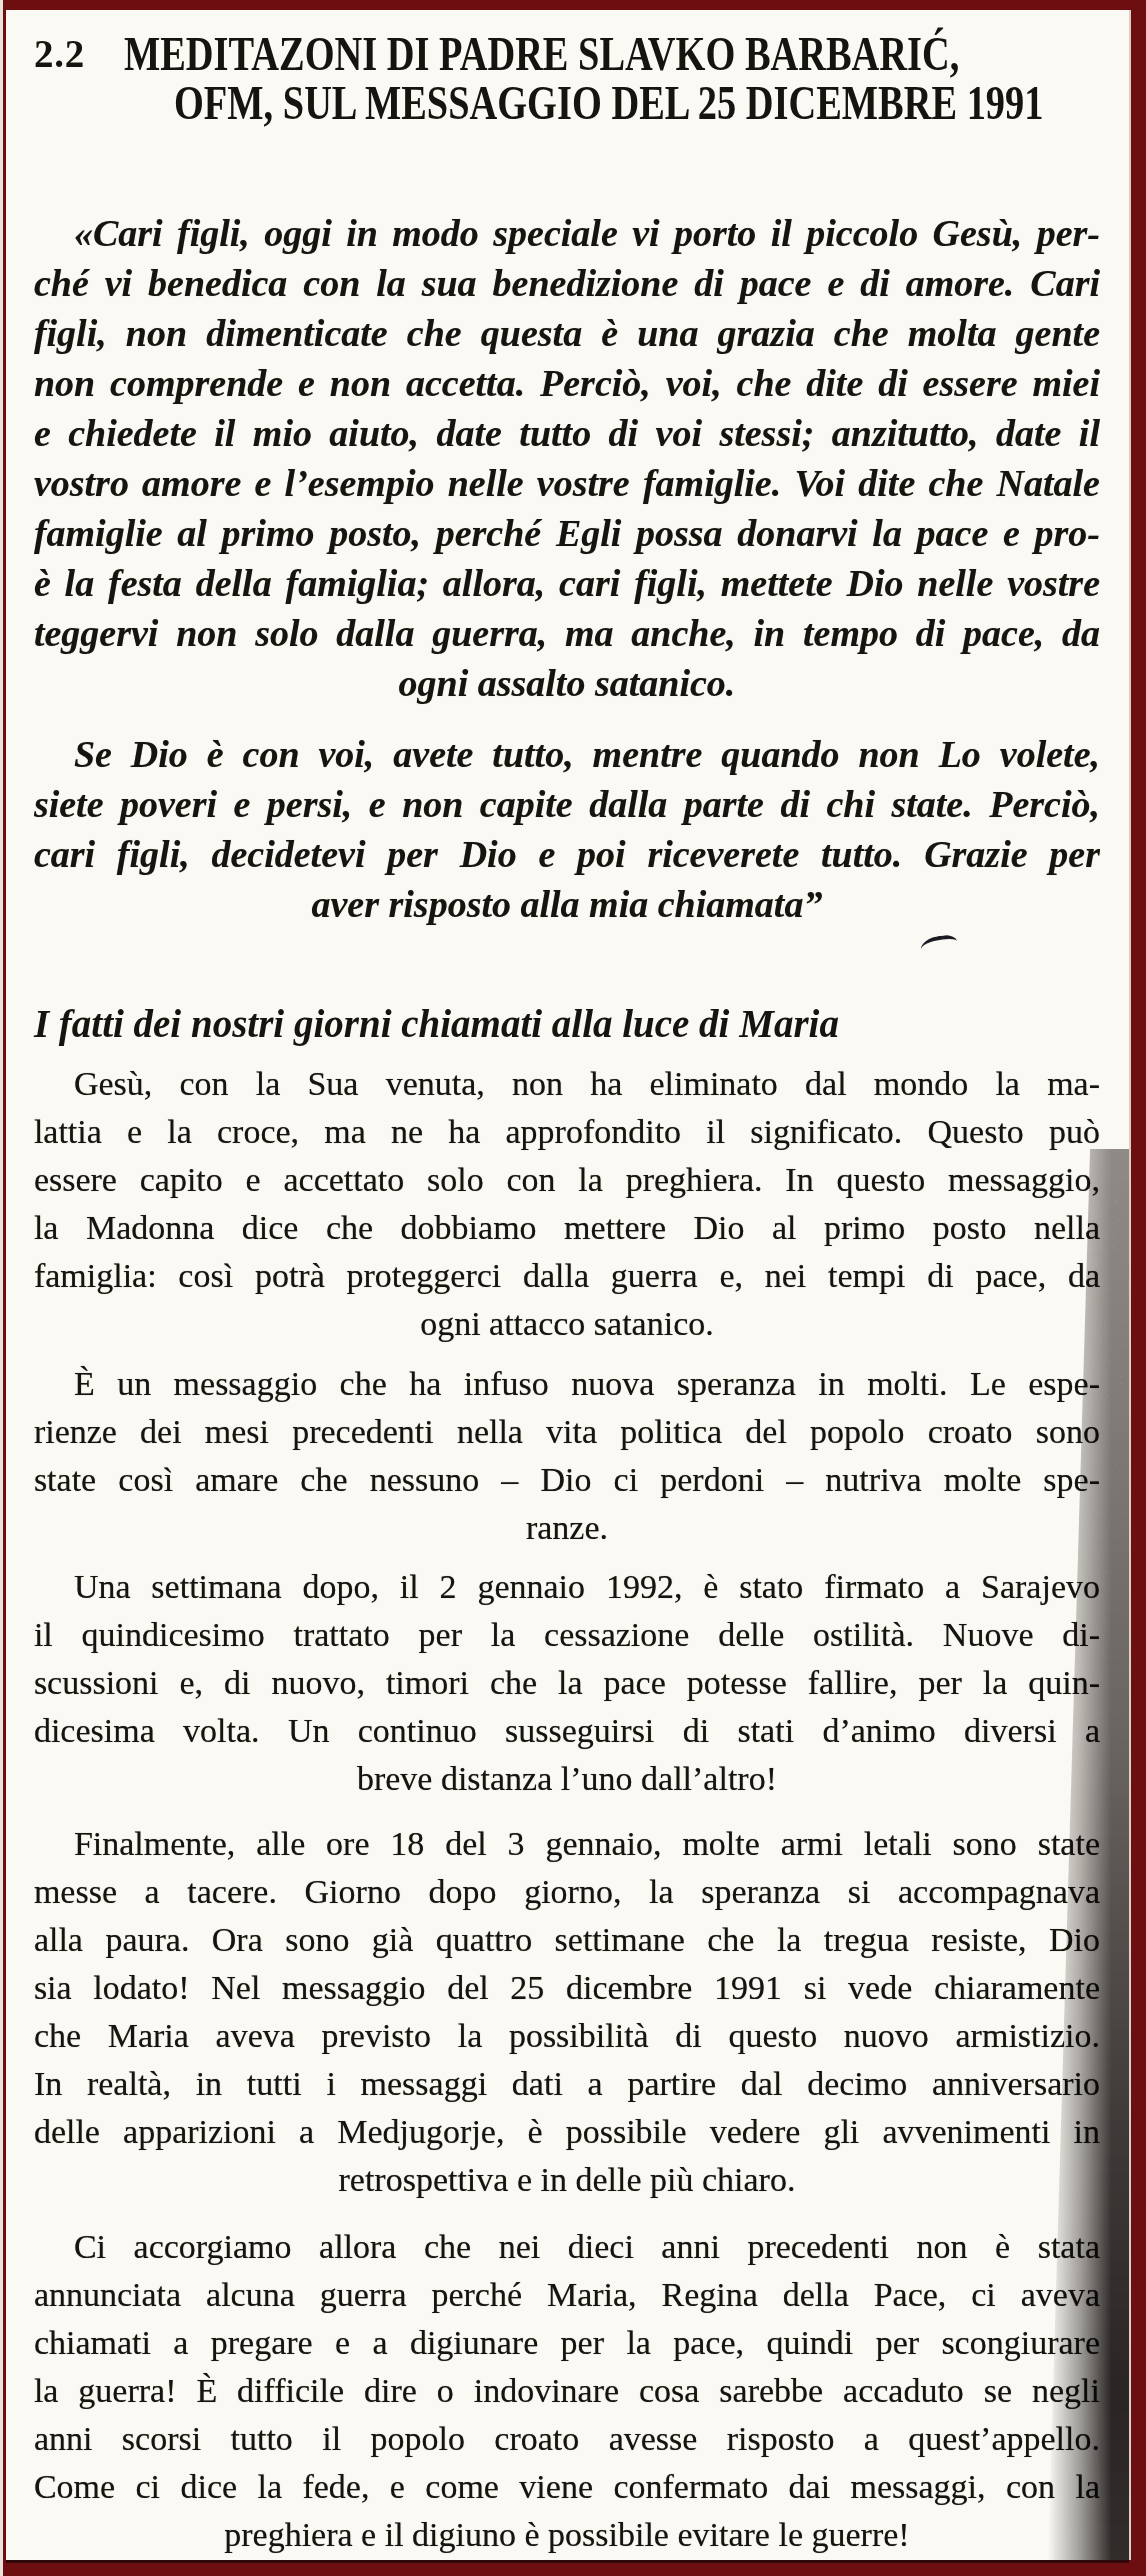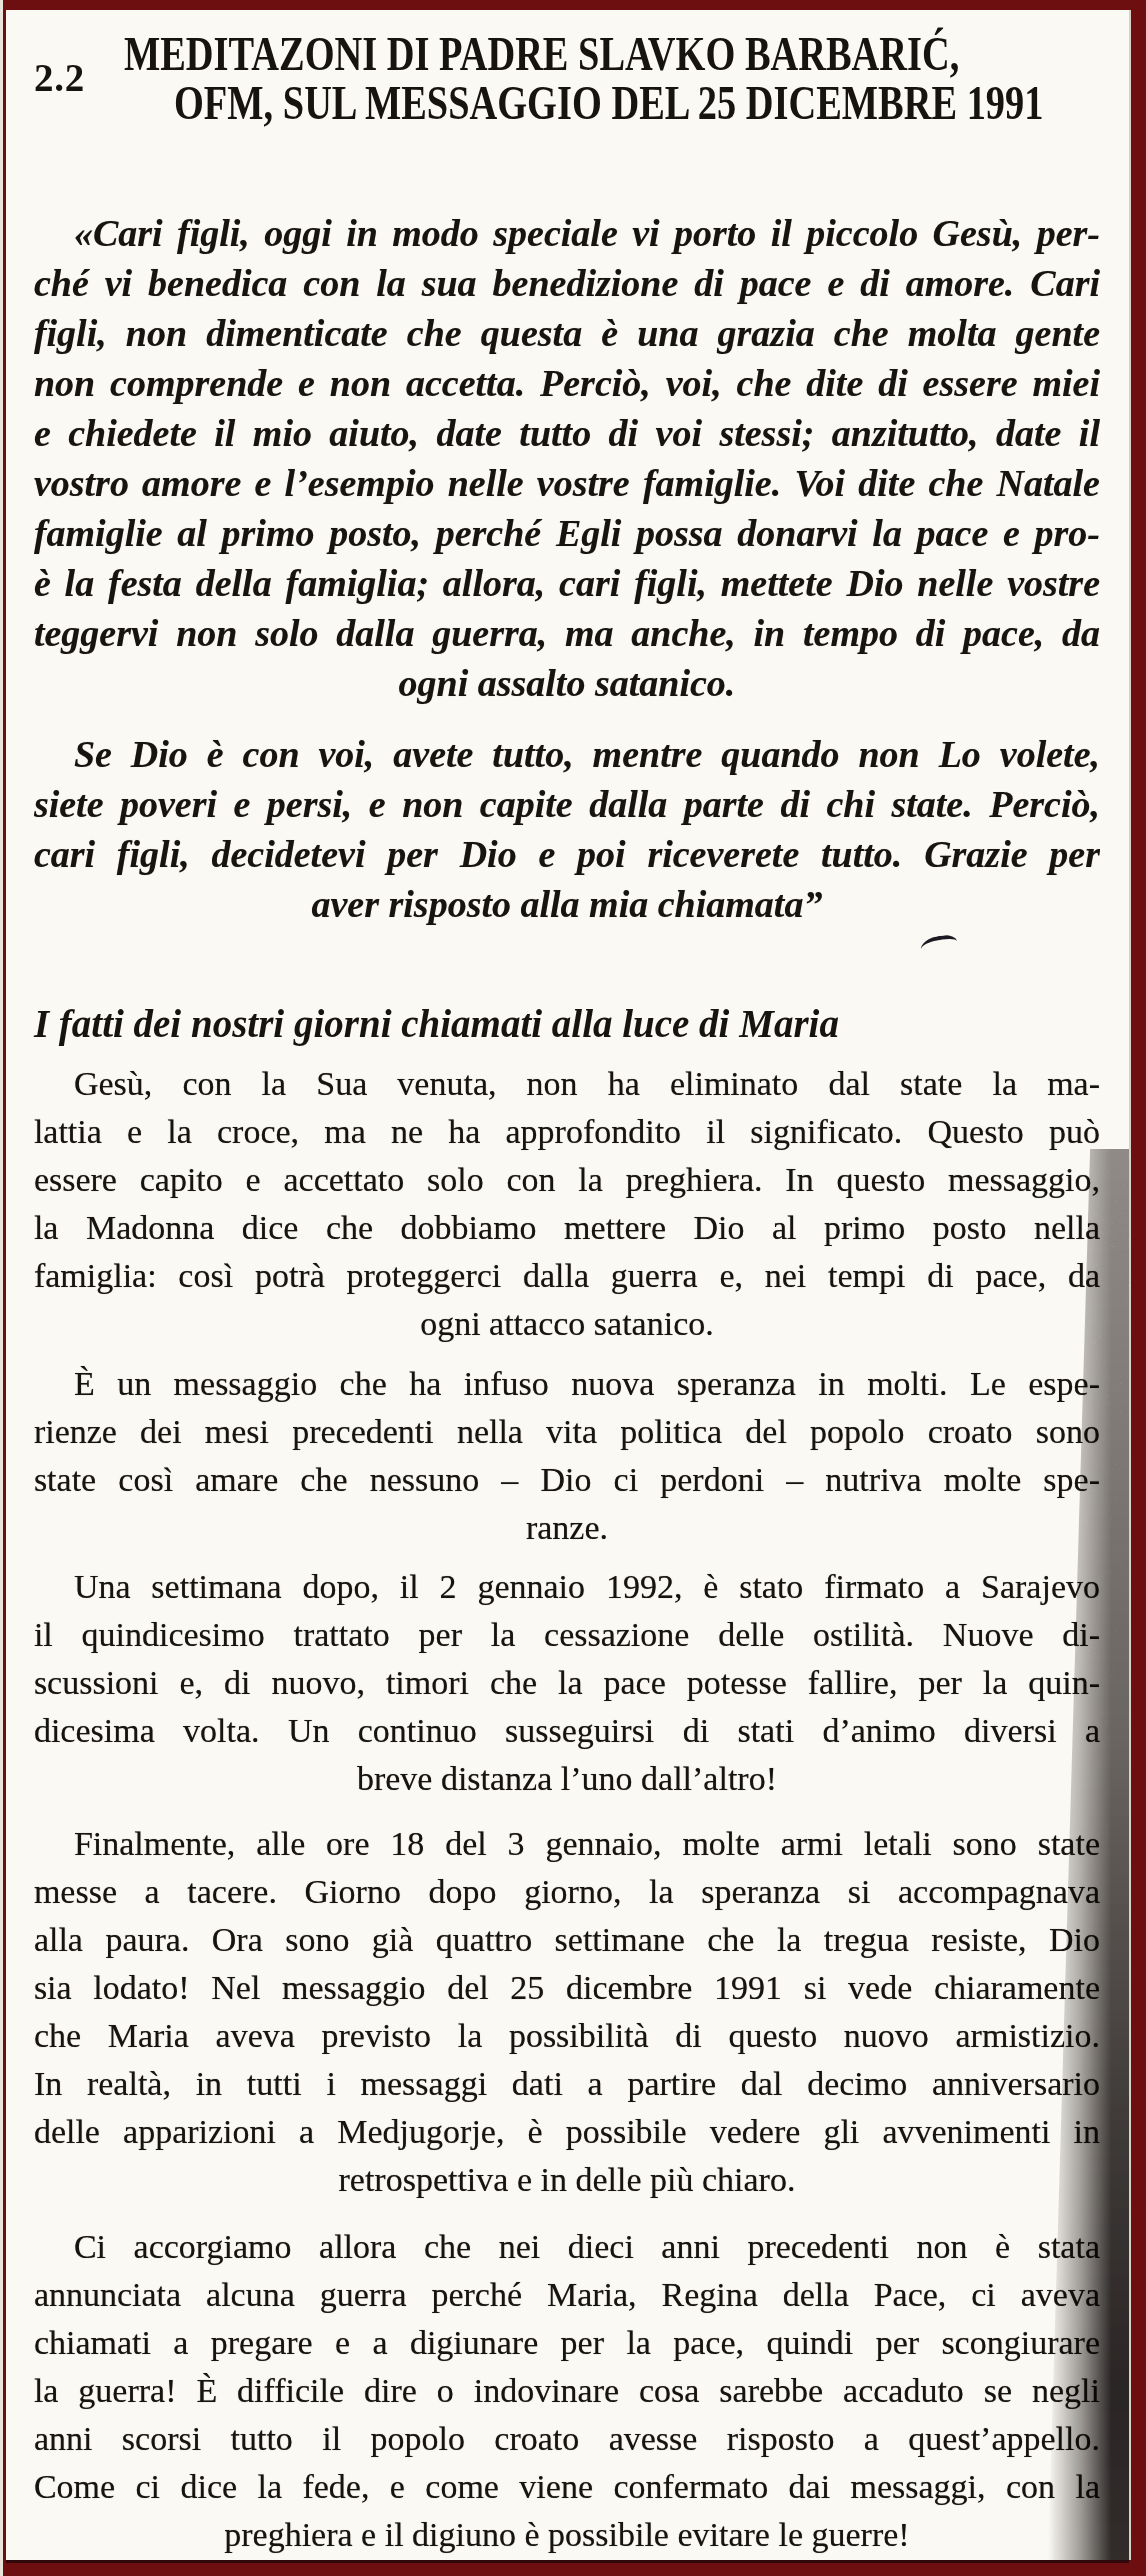--- a/index.html
+++ b/index.html
@@ -6,21 +6,21 @@
   .canvas{position:relative;width:1146px;height:2576px;background:#6d0e10;overflow:hidden;
           font-family:"Liberation Serif", serif;}
   .edge-sliver{position:absolute;left:0;top:0;bottom:0;width:2.5px;background:#e9e4da;}
   .page{position:absolute;left:5.9px;top:10px;right:17px;bottom:16px;background:#fbf9f3;}
   .bottom-line{position:absolute;left:5.9px;right:17px;bottom:13.4px;height:2.5px;background:#2e080b;}
   .rb-light{position:absolute;top:10px;bottom:16px;right:15px;width:1.7px;background:#d8d2c6;}
 
   .content{position:relative;padding:0 29px 0 28px;color:#17130e;}
 
   
-  .title-row{display:flex;align-items:center;margin-top:20px;}
+  .title-row{display:flex;align-items:flex-start;margin-top:20px;}
   .sec-num{font-size:39px;font-weight:700;line-height:48px;width:90px;flex:0 0 auto;letter-spacing:0.8px;}
   .title-lines{flex:1;}
   .t-line{font-size:48px;font-weight:700;line-height:48px;white-space:nowrap;}
   .t-line > span{display:inline-block;transform:scaleX(0.8);transform-origin:left center;letter-spacing:0px;}
   .t-line.l2{padding-left:50px;margin-top:0.8px;}
 
   
   .quote{margin-top:81px;font-style:italic;font-size:38px;font-weight:700;}
   .quote .jl,.quote .ll{line-height:50px;height:50px;}
   .quote2{margin-top:21px;}
@@ -91,21 +91,21 @@
       <div class="quote quote2">
         <div class="jl ind">Se Dio è con voi, avete tutto, mentre quando non Lo volete,</div>
         <div class="jl">siete poveri e persi, e non capite dalla parte di chi state. Perciò,</div>
         <div class="jl">cari figli, decidetevi per Dio e poi riceverete tutto. Grazie per</div>
         <div class="ll">aver risposto alla mia chiamata”</div>
       </div>
 
       <div class="subhead">I fatti dei nostri giorni chiamati alla luce di Maria</div>
 
       <div class="body-par p1">
-        <div class="jl ind">Gesù, con la Sua venuta, non ha eliminato dal state la ma-</div>
+        <div class="jl ind">Gesù, con la Sua venuta, non ha eliminato dal mondo la ma-</div>
         <div class="jl">lattia e la croce, ma ne ha approfondito il significato. Questo può</div>
         <div class="jl">essere capito e accettato solo con la preghiera. In questo messaggio,</div>
         <div class="jl">la Madonna dice che dobbiamo mettere Dio al primo posto nella</div>
         <div class="jl">famiglia: così potrà proteggerci dalla guerra e, nei tempi di pace, da</div>
         <div class="ll">ogni attacco satanico.</div>
       </div>
 
       <div class="body-par p2">
         <div class="jl ind">È un messaggio che ha infuso nuova speranza in molti. Le espe-</div>
         <div class="jl">rienze dei mesi precedenti nella vita politica del popolo croato sono</div>

